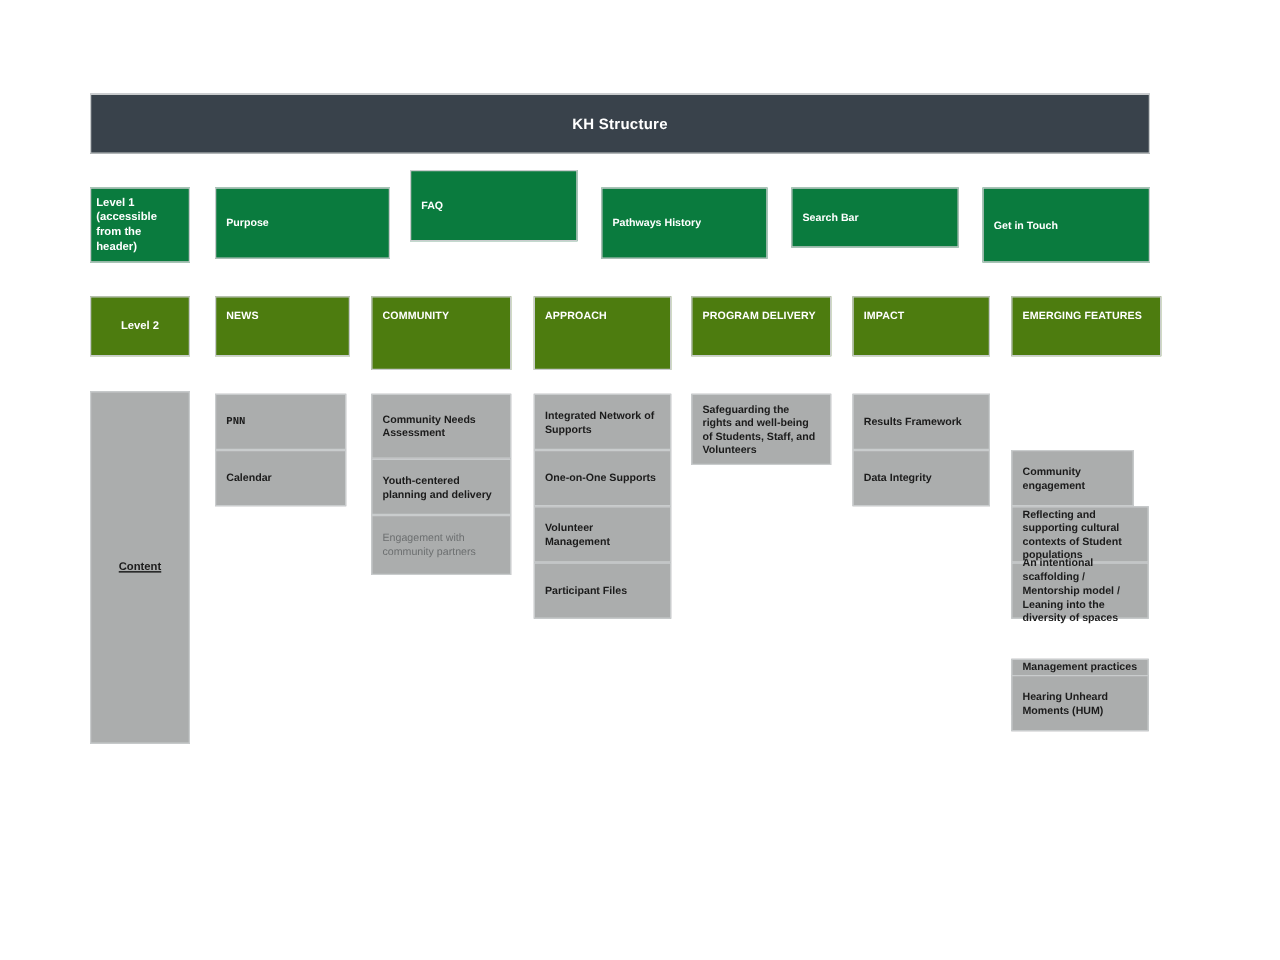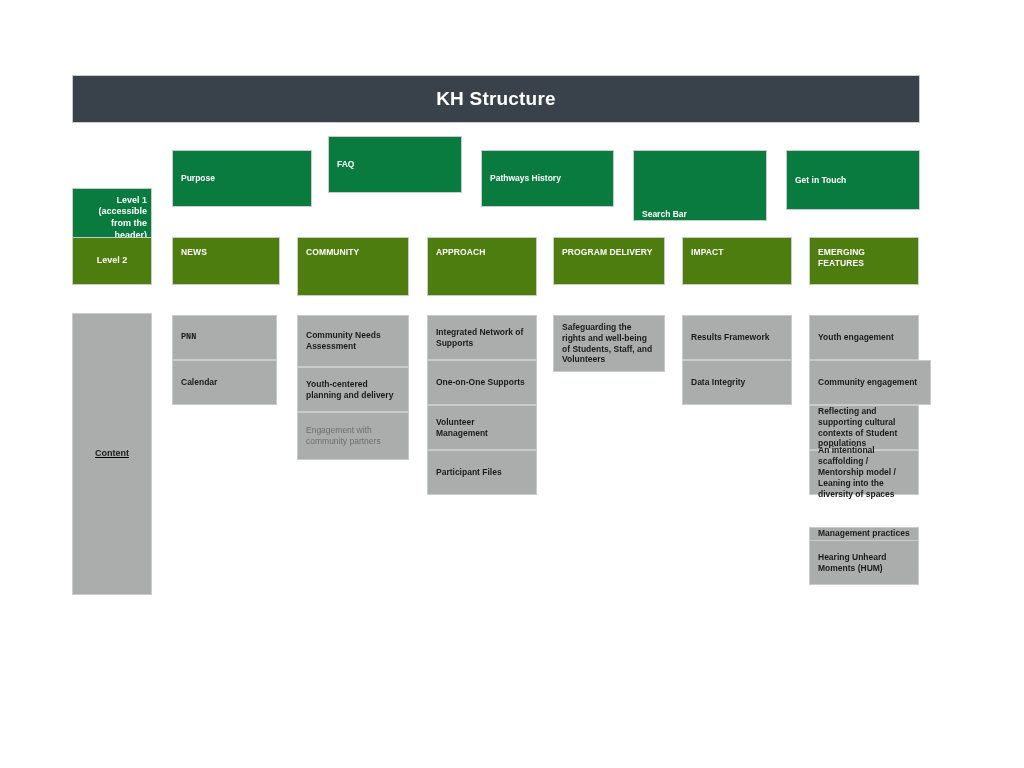--- a/index.html
+++ b/index.html
@@ -28,21 +28,21 @@
     height: 48px;
     background: #39424B;
     border: 1px solid #c9cccd;
     box-sizing: border-box;
     display: flex;
     align-items: center;
     justify-content: center;
   }
   .header-title {
     color: #ffffff;
-    font-size: 19px;
+    font-size: 12px;
     font-weight: bold;
     letter-spacing: 0.2px;
   }
 
   
   .box {
     position: absolute;
     box-sizing: border-box;
     border: 1px solid #c9cccd;
     display: flex;
@@ -58,23 +58,22 @@
   .lvl1 {
     background: #0A7B3E;
   }
   .lvl1 .box-label {
     color: #ffffff;
     font-size: 8.5px;
     font-weight: bold;
   }
   .lvl1.legend {
     justify-content: center;
-    text-align: right;
+    text-align: left;
     padding: 12px 4px;
-    margin-top: 38px;
   }
   .lvl1.legend .box-label {
     font-size: 9px;
   }
 
   
   .lvl2 {
     background: #4d7c0f;
     align-items: flex-start;
     padding-top: 9px;
@@ -137,21 +136,21 @@
     </div>
     <div class="box lvl1" style="left: 172px; top: 150px; width: 140px; height: 57px;">
       <span class="box-label">Purpose</span>
     </div>
     <div class="box lvl1" style="left: 328px; top: 136px; width: 134px; height: 57px;">
       <span class="box-label">FAQ</span>
     </div>
     <div class="box lvl1" style="left: 481px; top: 150px; width: 133px; height: 57px;">
       <span class="box-label">Pathways History</span>
     </div>
-    <div class="box lvl1" style="left: 633px; top: 150px; width: 134px; height: 71px; align-items: flex-end;">
+    <div class="box lvl1" style="left: 633px; top: 150px; width: 134px; height: 48px;">
       <span class="box-label">Search Bar</span>
     </div>
     <div class="box lvl1" style="left: 786px; top: 150px; width: 134px; height: 60px;">
       <span class="box-label">Get in Touch</span>
     </div>
     <div class="box lvl2 legend" style="left: 72px; top: 237px; width: 80px; height: 48px;">
       <span class="box-label">Level 2</span>
     </div>
     <div class="box lvl2" style="left: 172px; top: 237px; width: 108px; height: 48px;">
       <span class="box-label">NEWS</span>
@@ -161,21 +160,21 @@
     </div>
     <div class="box lvl2" style="left: 427px; top: 237px; width: 110px; height: 59px;">
       <span class="box-label">APPROACH</span>
     </div>
     <div class="box lvl2" style="left: 553px; top: 237px; width: 112px; height: 48px;">
       <span class="box-label">PROGRAM DELIVERY</span>
     </div>
     <div class="box lvl2" style="left: 682px; top: 237px; width: 110px; height: 48px;">
       <span class="box-label">IMPACT</span>
     </div>
-    <div class="box lvl2" style="left: 809px; top: 237px; width: 110px; height: 48px;">
+    <div class="box lvl2" style="left: 809px; top: 237px; width: 120px; height: 48px;">
       <span class="box-label">EMERGING FEATURES</span>
     </div>
     <div class="box cbox legend" style="left: 72px; top: 313px; width: 80px; height: 282px; text-decoration: underline;">
       <span class="box-label">Content</span>
     </div>
     <div class="box cbox" style="left: 172px; top: 315px; width: 105px; height: 45px; font-family: Liberation Mono, monospace;">
       <span class="box-label">PNN</span>
     </div>
     <div class="box cbox" style="left: 172px; top: 360px; width: 105px; height: 45px;">
       <span class="box-label">Calendar</span>
@@ -203,24 +202,21 @@
     </div>
     <div class="box cbox" style="left: 553px; top: 315px; width: 112px; height: 57px;">
       <span class="box-label">Safeguarding the rights and well-being of Students, Staff, and Volunteers</span>
     </div>
     <div class="box cbox" style="left: 682px; top: 315px; width: 110px; height: 45px;">
       <span class="box-label">Results Framework</span>
     </div>
     <div class="box cbox" style="left: 682px; top: 360px; width: 110px; height: 45px;">
       <span class="box-label">Data Integrity</span>
     </div>
-    <div class="box cbox" style="left: 809px; top: 315px; width: 110px; height: 45px;">
-      <span class="box-label">Youth engagement</span>
-    </div>
-    <div class="box cbox" style="left: 809px; top: 360px; width: 122px; height: 45px;">
+    <div class="box cbox" style="left: 809px; top: 360px; width: 98px; height: 45px;">
       <span class="box-label">Community engagement</span>
     </div>
     <div class="box cbox" style="left: 809px; top: 405px; width: 110px; height: 45px;">
       <span class="box-label">Reflecting and supporting cultural contexts of Student populations</span>
     </div>
     <div class="box cbox" style="left: 809px; top: 450px; width: 110px; height: 45px; justify-content: center;">
       <span class="box-label">An intentional scaffolding / Mentorship model / Leaning into the diversity of spaces</span>
     </div>
     <div class="box cbox" style="left: 809px; top: 495px; width: 110px; height: 45px; margin-top: 32px;">
       <span class="box-label">Management practices that are benchmark in the youth-serving sector</span>

